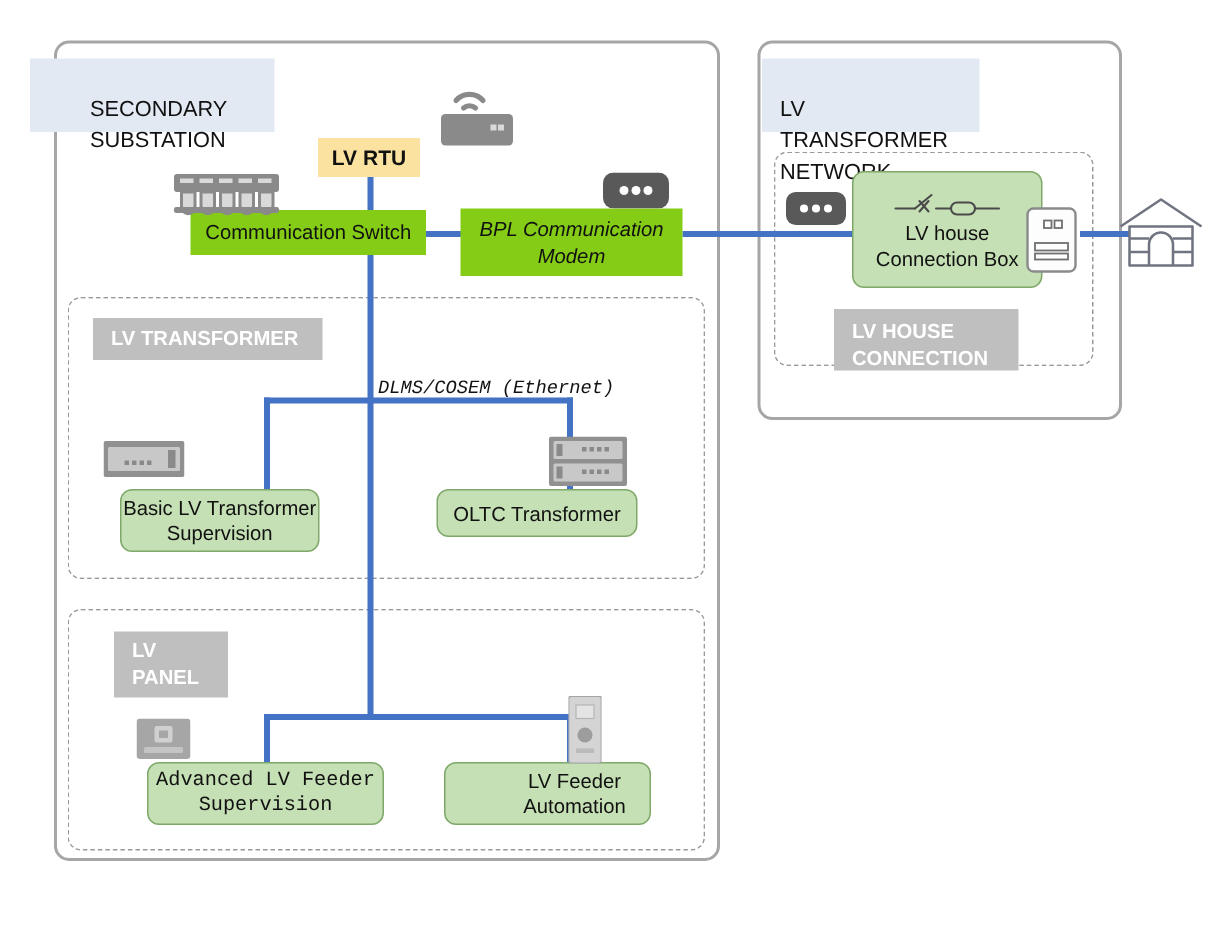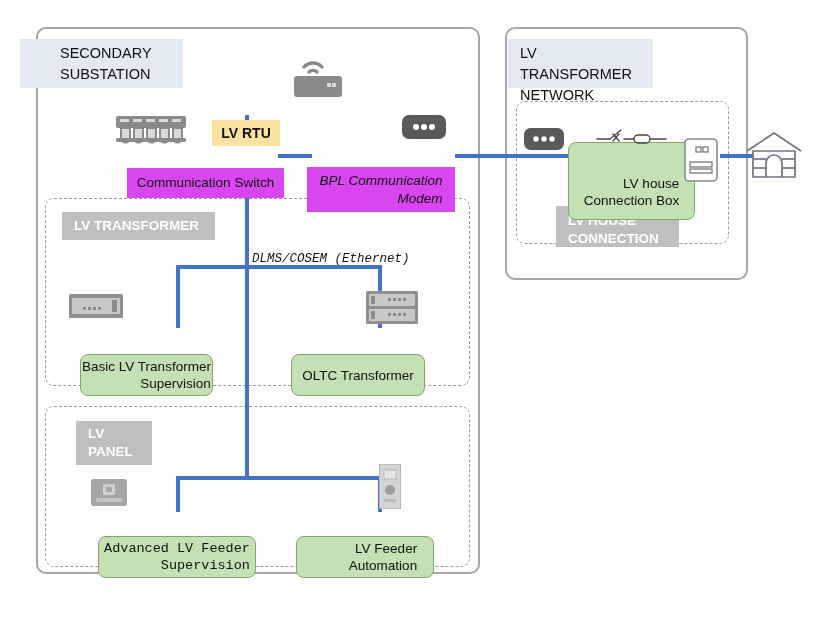--- a/index.html
+++ b/index.html
@@ -26,21 +26,21 @@
     border-radius: 10px;
     background: transparent;
     box-sizing: border-box;
   }
   .zone-title {
     position: absolute;
     background: #e3e9f3;
     color: #111111;
     font-size: 14.5px;
     line-height: 21px;
-    padding: 4px 10px 8px 40px;
+    padding: 24px 10px 8px 40px;
     box-sizing: border-box;
     white-space: pre-line;
     z-index: 6;
   }
 
   .dashed-group {
     position: absolute;
     border: 1.6px dashed #9a9a9a;
     border-radius: 9px;
     box-sizing: border-box;
@@ -59,35 +59,34 @@
     white-space: pre-line;
     z-index: 7;
   }
 
   
   .node {
     position: absolute;
     display: flex;
     align-items: center;
     justify-content: center;
-    text-align: right;
+    text-align: center;
     box-sizing: border-box;
     z-index: 8;
-    margin-top: 28px;
   }
   .node-green {
     background: #c5e0b4;
     border: 1px solid #7fa86a;
     border-radius: 8px;
     color: #111111;
     font-size: 13.5px;
     line-height: 17px;
   }
   .node-gray {
-    background: #d946ef;
+    background: #84cc16;
     border: none;
     color: #111111;
     font-size: 13.5px;
     line-height: 18px;
   }
   .node-yellow {
     background: #fbe2a0;
     border: none;
     color: #111111;
     font-weight: bold;
@@ -318,21 +317,21 @@
   <div class="node node-yellow" style="left:212px; top:92px; width:68px; height:26px;">LV RTU</div>
 
   <div class="node node-gray" style="left:127px; top:140px; width:157px; height:30px;">Communication Switch</div>
 
   <div class="node node-gray" style="left:307px; top:139px; width:148px; height:45px; white-space:pre-line;font-style:italic;">BPL Communication
 Modem</div>
 
   <div class="node node-green" style="left:80px; top:326px; width:133px; height:42px; white-space:pre-line;">Basic LV Transformer
 Supervision</div>
 
-  <div class="node node-green" style="left:291px; top:326px; width:134px; height:42px;">OLTC Transformer</div>
+  <div class="node node-green" style="left:291px; top:326px; width:134px; height:32px;">OLTC Transformer</div>
 
   <div class="node node-green" style="left:98px; top:508px; width:158px; height:42px; white-space:pre-line;font-family:Liberation Mono, monospace;">Advanced LV Feeder
 Supervision</div>
 
   <div class="node node-green" style="left:296px; top:508px; width:138px; height:42px; white-space:pre-line;padding-left:36px;">LV Feeder
 Automation</div>
 
   <div class="node node-green" style="left:568px; top:114px; width:127px; height:78px; white-space:pre-line; padding-top:22px;">LV house
 Connection Box</div>
 

